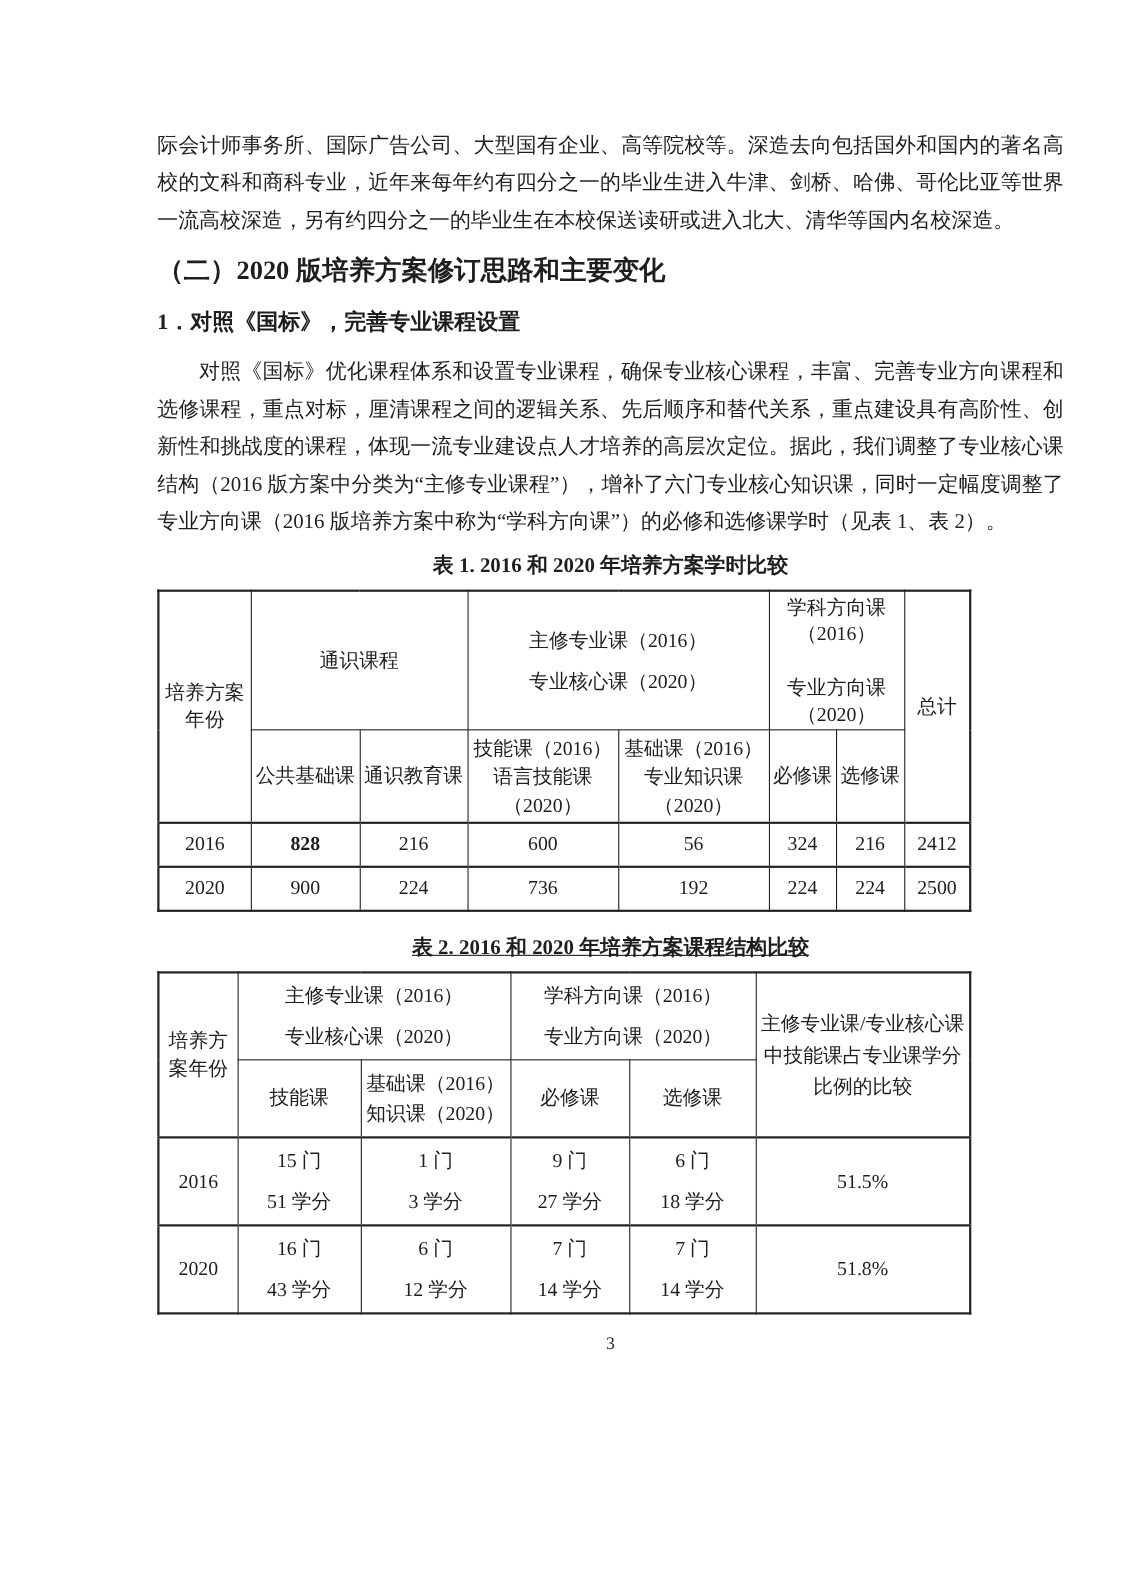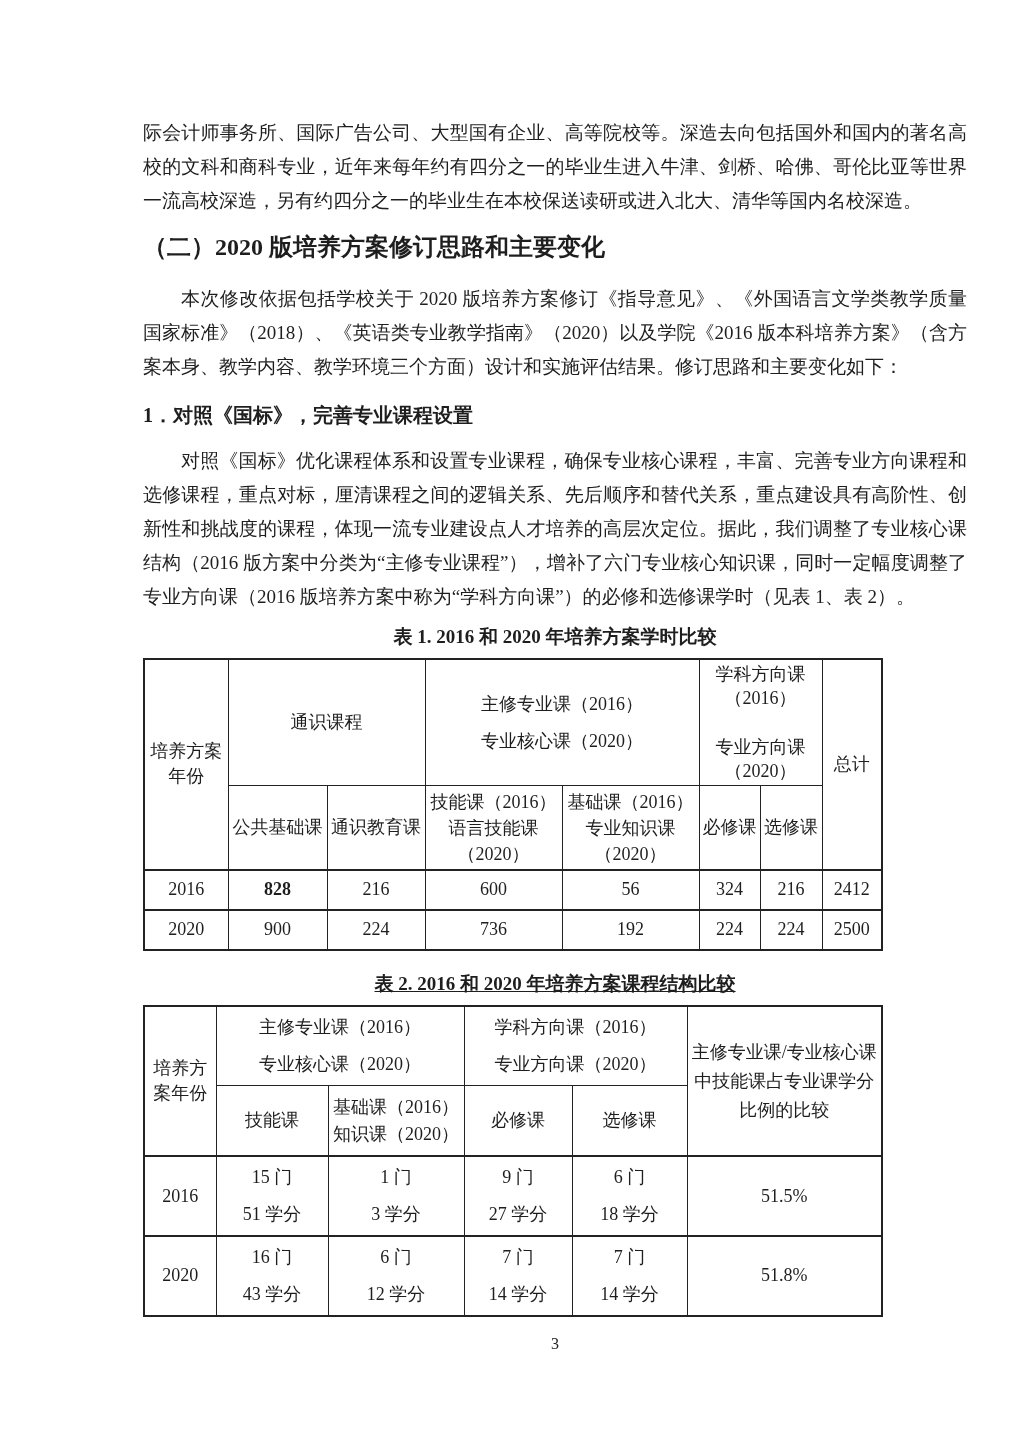--- a/index.html
+++ b/index.html
@@ -82,21 +82,20 @@
 </style>
 </head>
 <body>
 
 <div class="page">
 
   <p class="para">际会计师事务所、国际广告公司、大型国有企业、高等院校等。深造去向包括国外和国内的著名高校的文科和商科专业，近年来每年约有四分之一的毕业生进入牛津、剑桥、哈佛、哥伦比亚等世界一流高校深造，另有约四分之一的毕业生在本校保送读研或进入北大、清华等国内名校深造。</p>
 
   <div class="sec-heading">（二）2020 版培养方案修订思路和主要变化</div>
 
-  <p class="para indent p-after-heading">本次修改依据包括学校关于 2020 版培养方案修订《指导意见》、《外国语言文学类教学质量国家标准》（2018）、《英语类专业教学指南》（2020）以及学院《2016 版本科培养方案》（含方案本身、教学内容、教学环境三个方面）设计和实施评估结果。修订思路和主要变化如下：</p>
 
   <div class="sub-heading">1．对照《国标》，完善专业课程设置</div>
 
   <p class="para indent p-body">对照《国标》优化课程体系和设置专业课程，确保专业核心课程，丰富、完善专业方向课程和选修课程，重点对标，厘清课程之间的逻辑关系、先后顺序和替代关系，重点建设具有高阶性、创新性和挑战度的课程，体现一流专业建设点人才培养的高层次定位。据此，我们调整了专业核心课结构（2016 版方案中分类为“主修专业课程”），增补了六门专业核心知识课，同时一定幅度调整了专业方向课（2016 版培养方案中称为“学科方向课”）的必修和选修课学时（见表 1、表 2）。</p>
 
   <div class="tbl-caption">表 1. 2016 和 2020 年培养方案学时比较</div>
 
   <table class="doc-table">
     <colgroup>
       <col style="width:84px">

